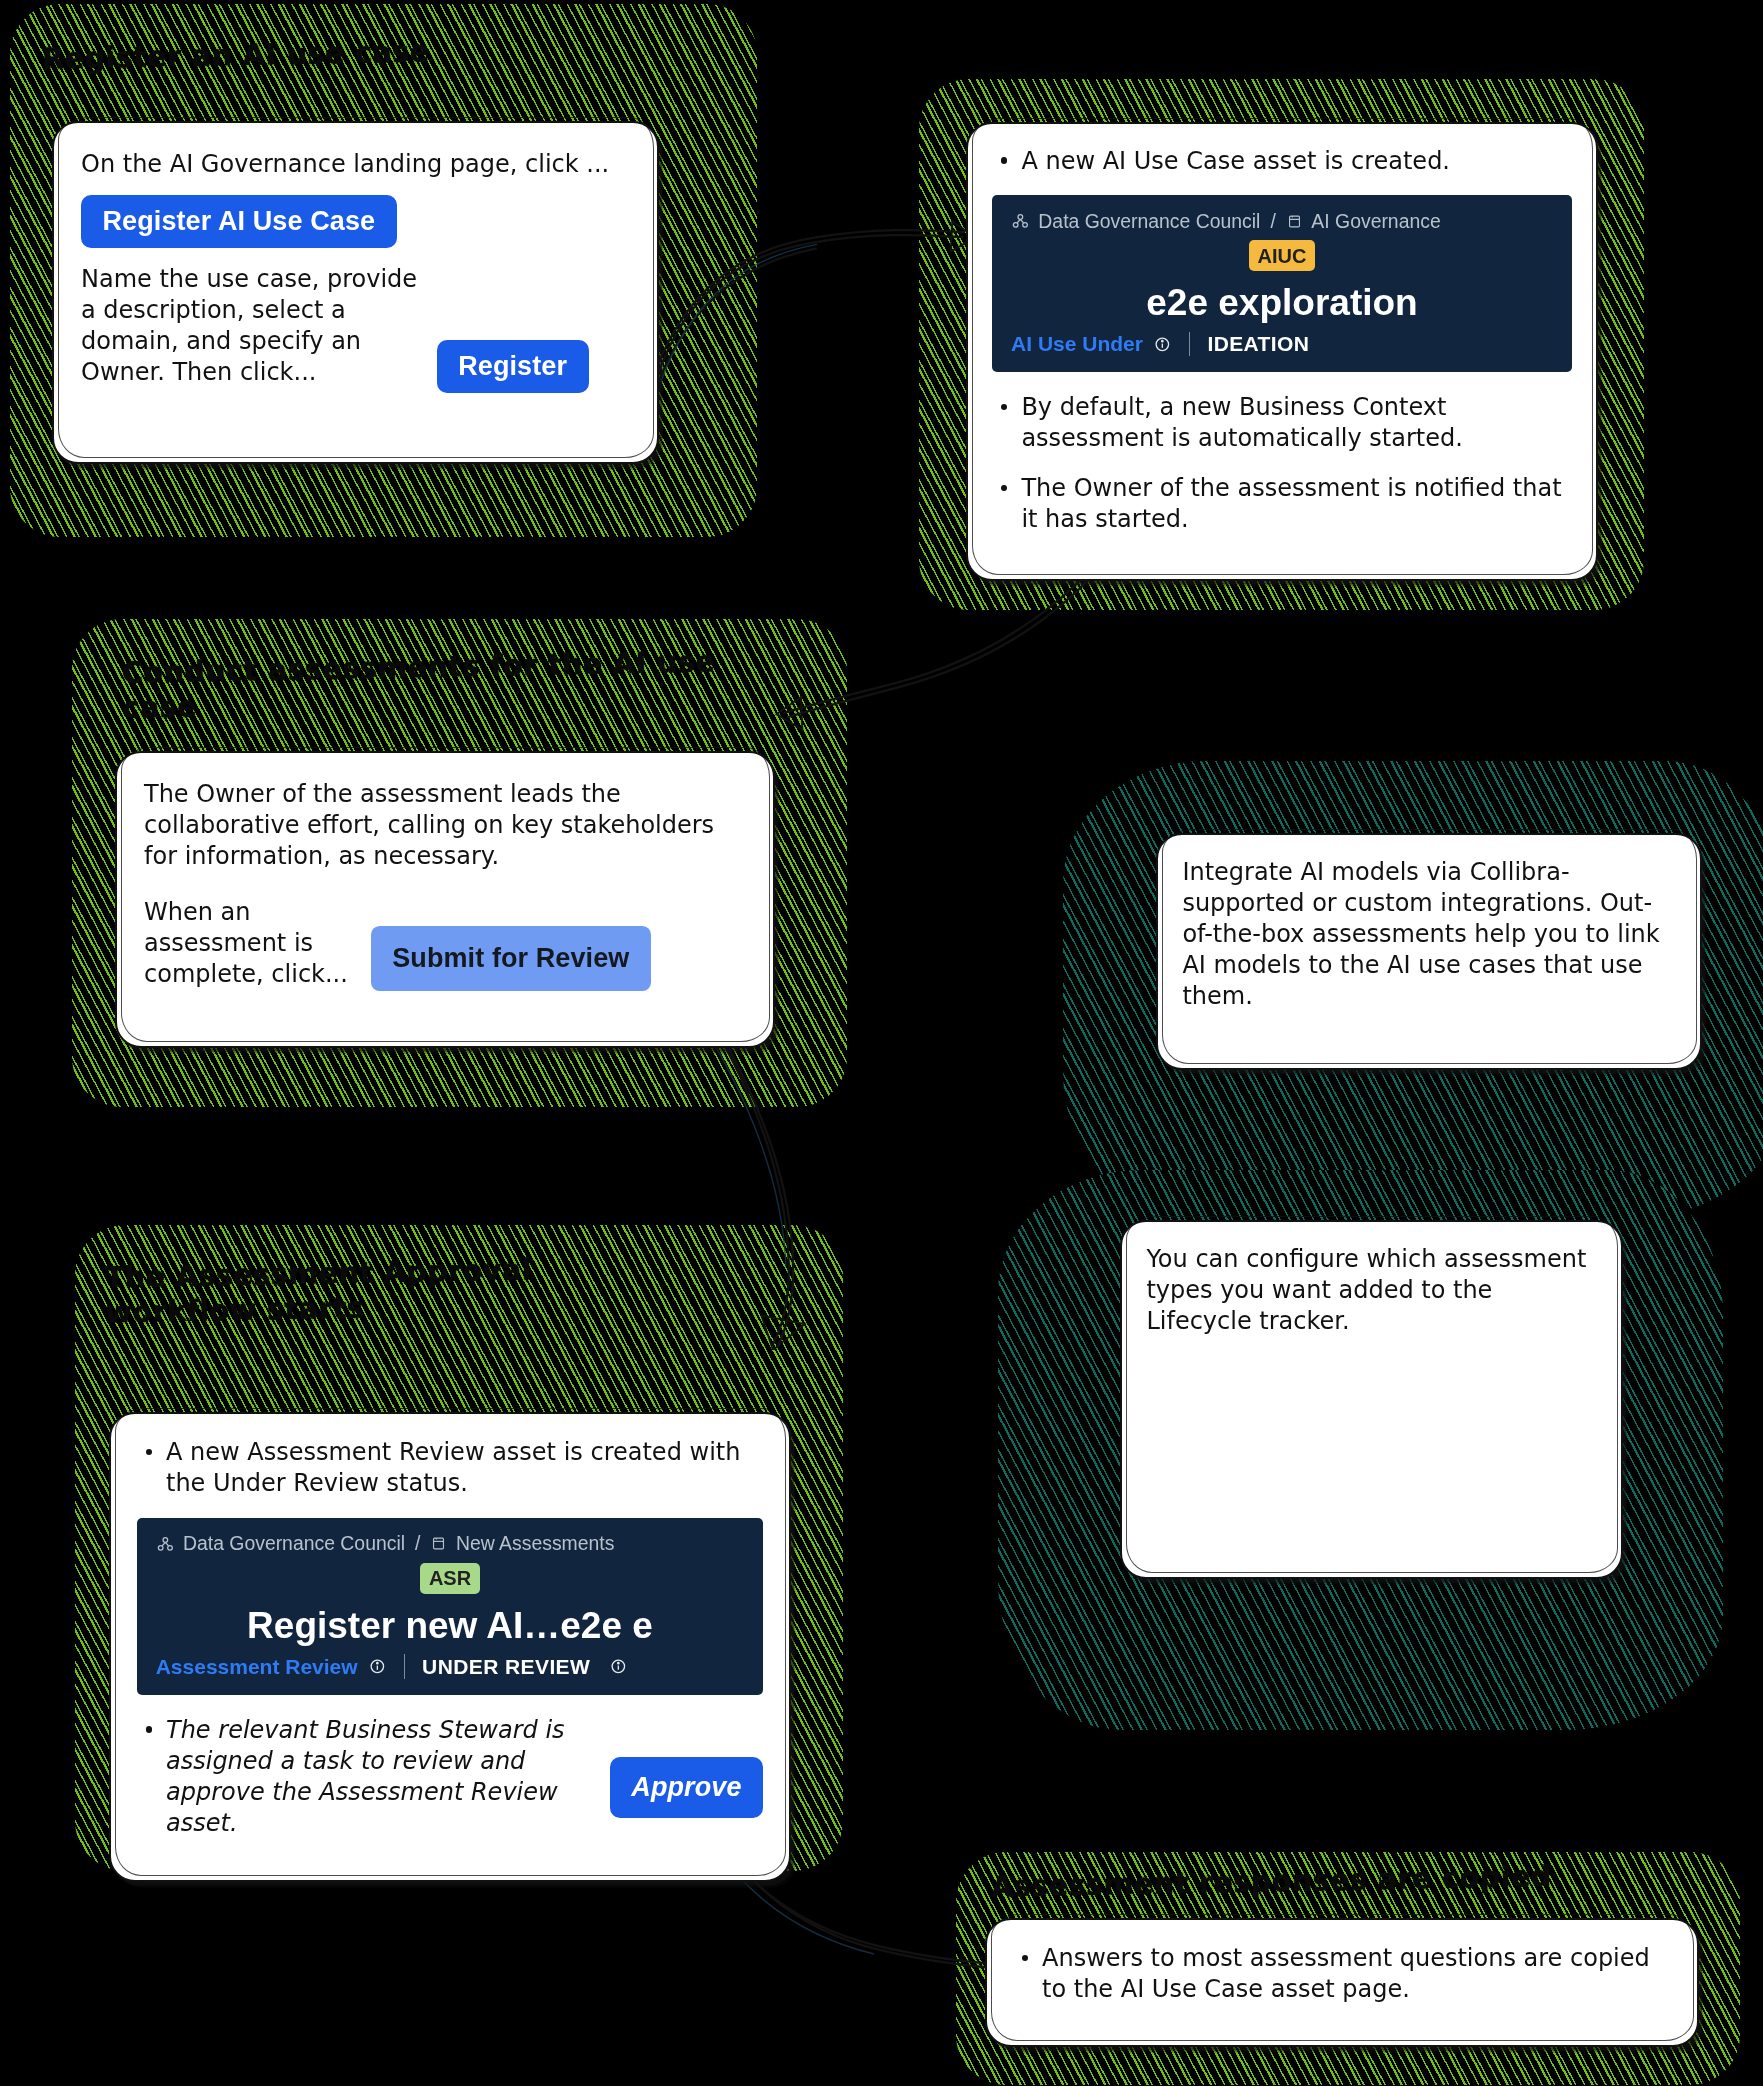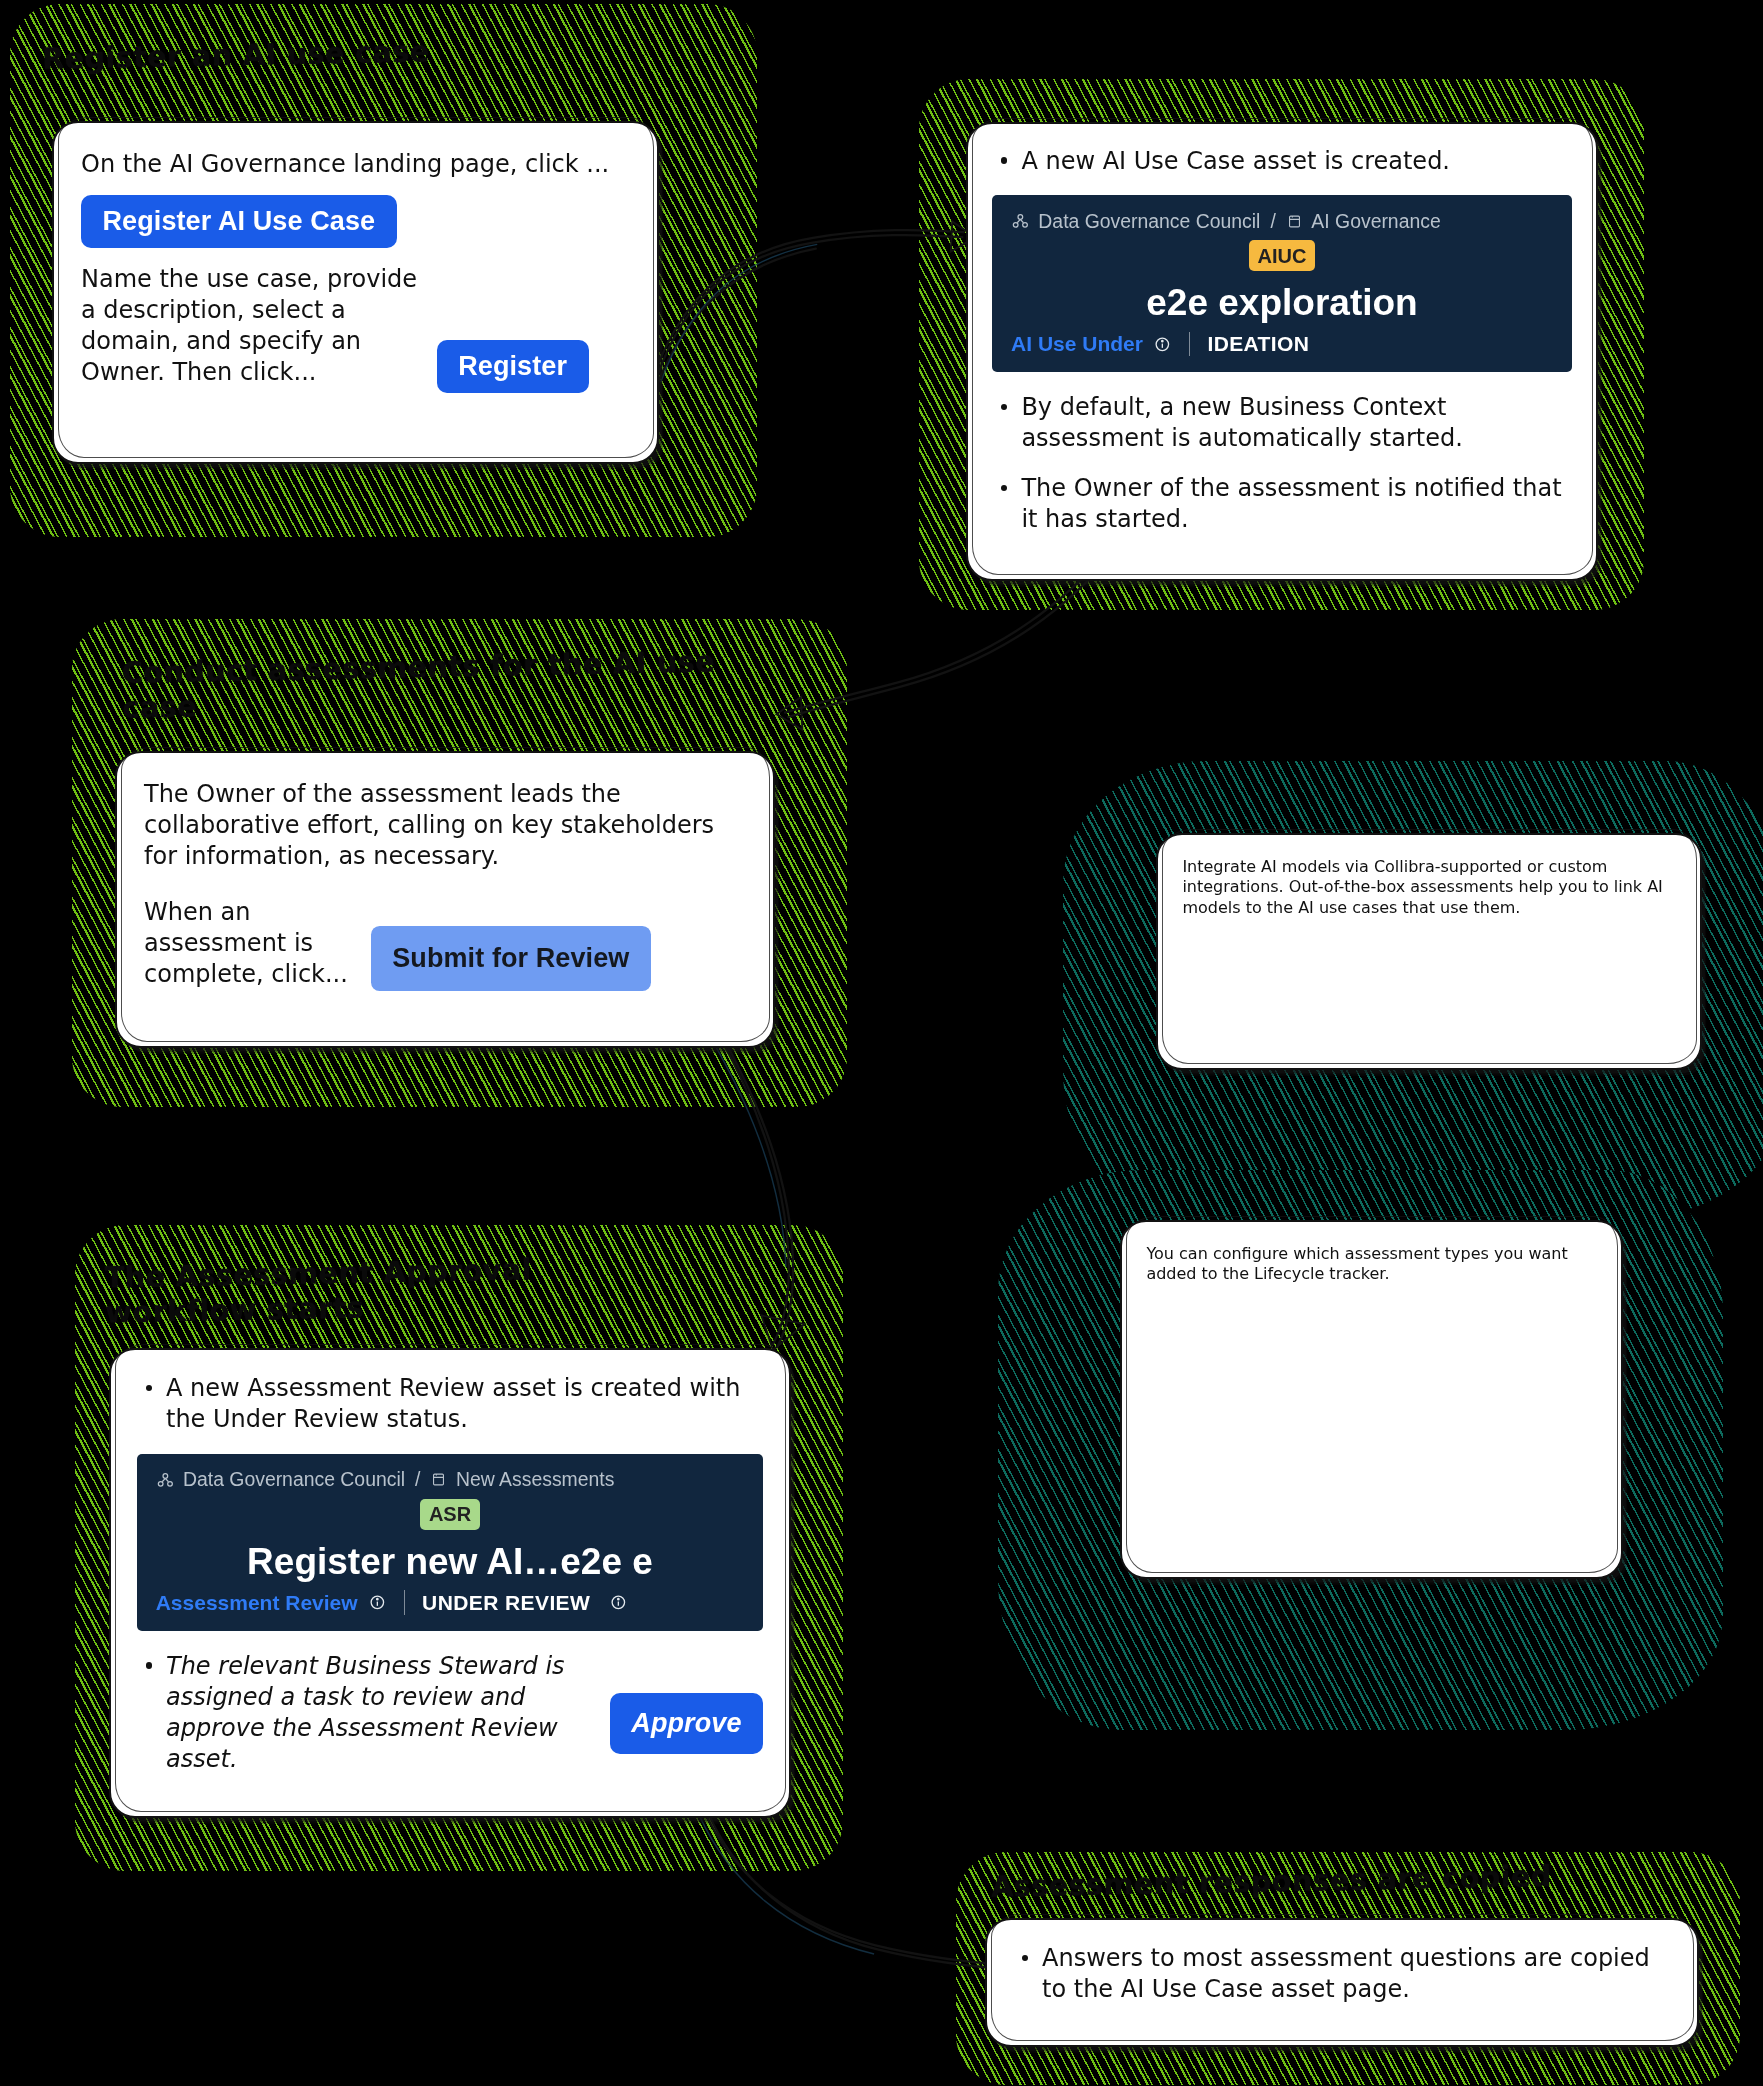--- a/index.html
+++ b/index.html
@@ -86,21 +86,21 @@
     opacity: .75;
   }
 
   .body-text {
     font-family: "DejaVu Sans", sans-serif;
     color: #111;
     font-size: 24px;
     line-height: 1.30;
     margin: 0 0 14.4px 0;
   }
-  .body-text.small { font-size: 16px; }
+  .body-text.small { font-size: 24px; }
 
   ul.bullets { margin: 0; padding: 0; list-style: none; }
   ul.bullets li {
     position: relative;
     padding-left: 29px;
     margin-bottom: 18.7px;
     font-size: 24px;
     line-height: 1.30;
     color: #111;
   }
@@ -320,21 +320,21 @@
 
   <div class="card" style="left:1120px; top:1220px; width:503px; height:359px; padding:21.5px 24.4px;">
     <p class="body-text small" style="margin:0;">You can configure which assessment types you want added to the Lifecycle tracker.</p>
   </div>
 
   <div class="group green" style="left:75px; top:1225px; width:768px; height:646px;">
     <div class="hatch"></div>
   </div>
   <div class="group-title" style="left:105px; top:1255px; width:574px;">The Assessment Approval workflow starts</div>
 
-  <div class="card" style="left:109px; top:1348px; width:682px; height:470px; padding:23px 26px;">
+  <div class="card" style="left:109px; top:1412px; width:682px; height:470px; padding:23px 26px;">
     <ul class="bullets">
       <li>A new Assessment Review asset is created with the Under Review status.</li>
     </ul>
 
     <div class="asset">
       <div class="crumbs">
         <span class="ico">
           <svg width="18.7" height="18.7" viewBox="0 0 24 24" fill="none" stroke="#b8c2cc" stroke-width="1.6">
             <circle cx="12" cy="6.5" r="3"></circle>
               <circle cx="6" cy="16.5" r="3"></circle>

